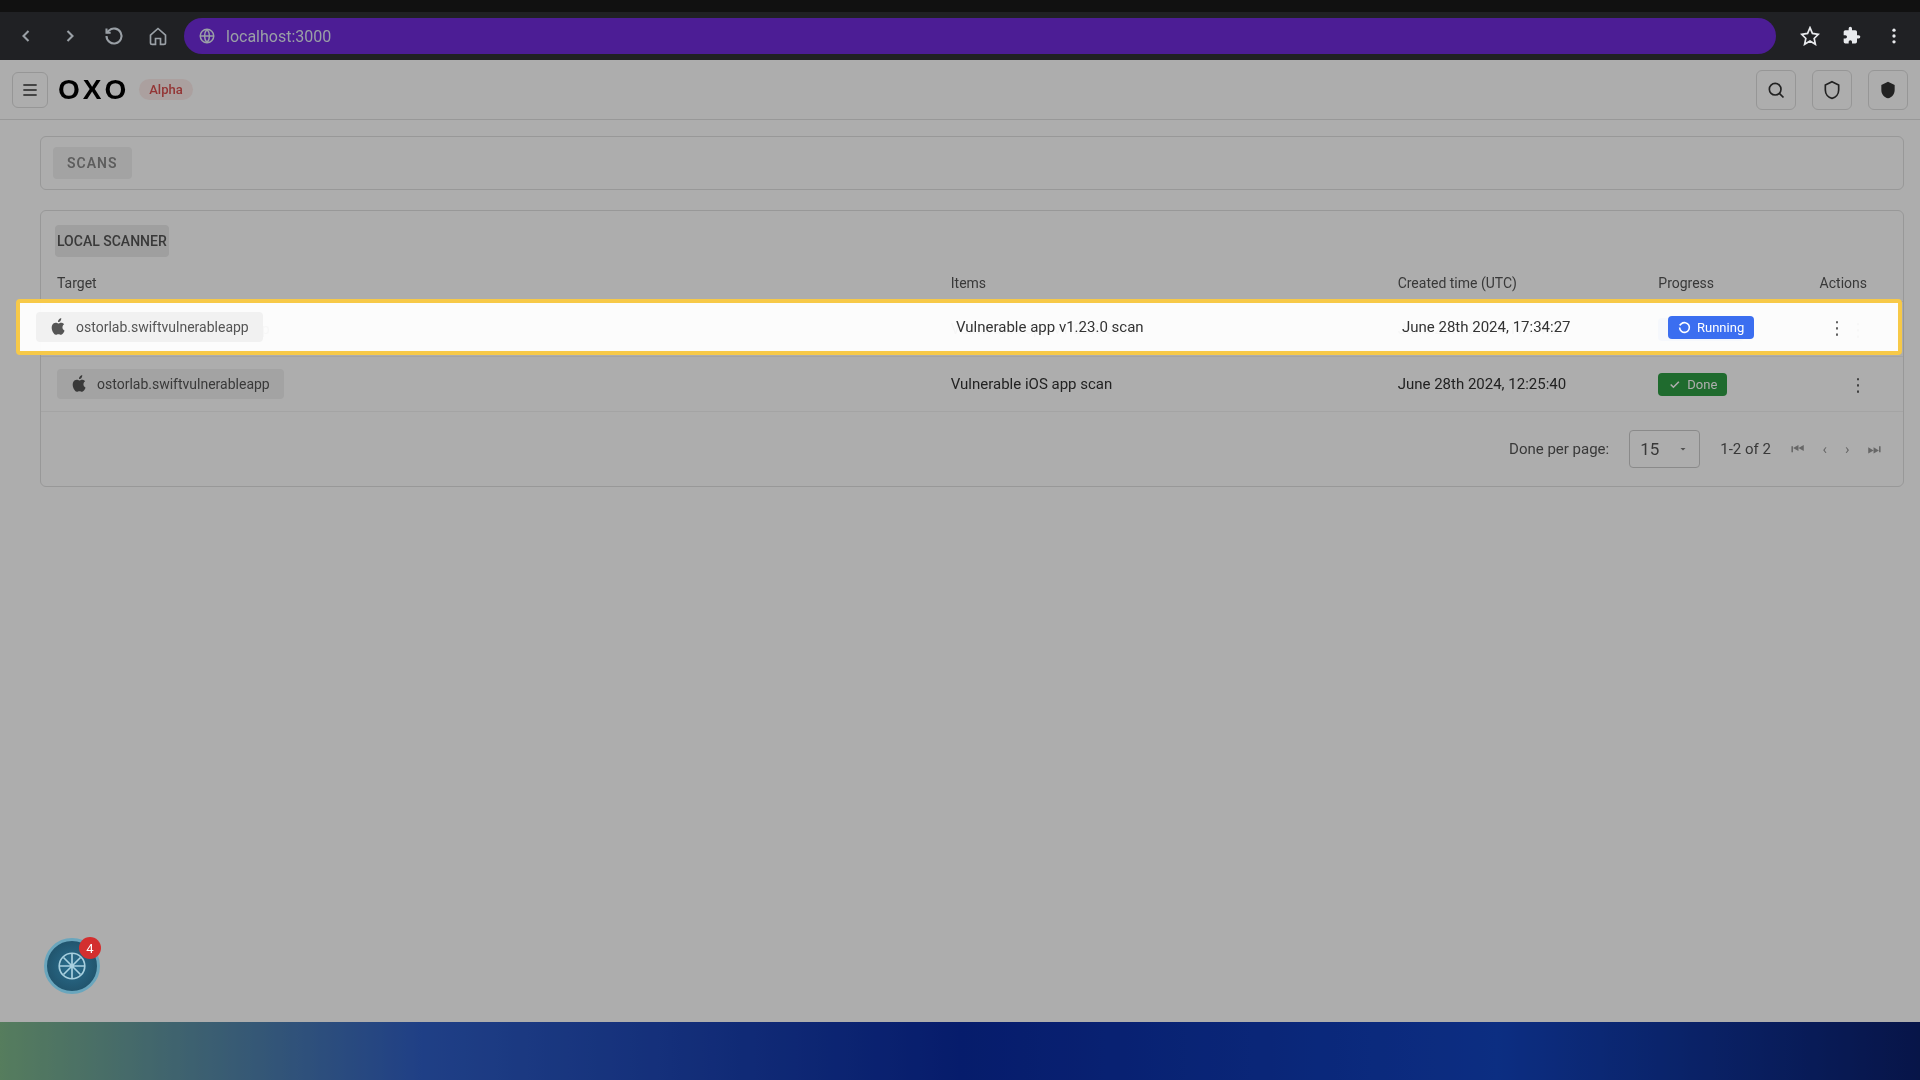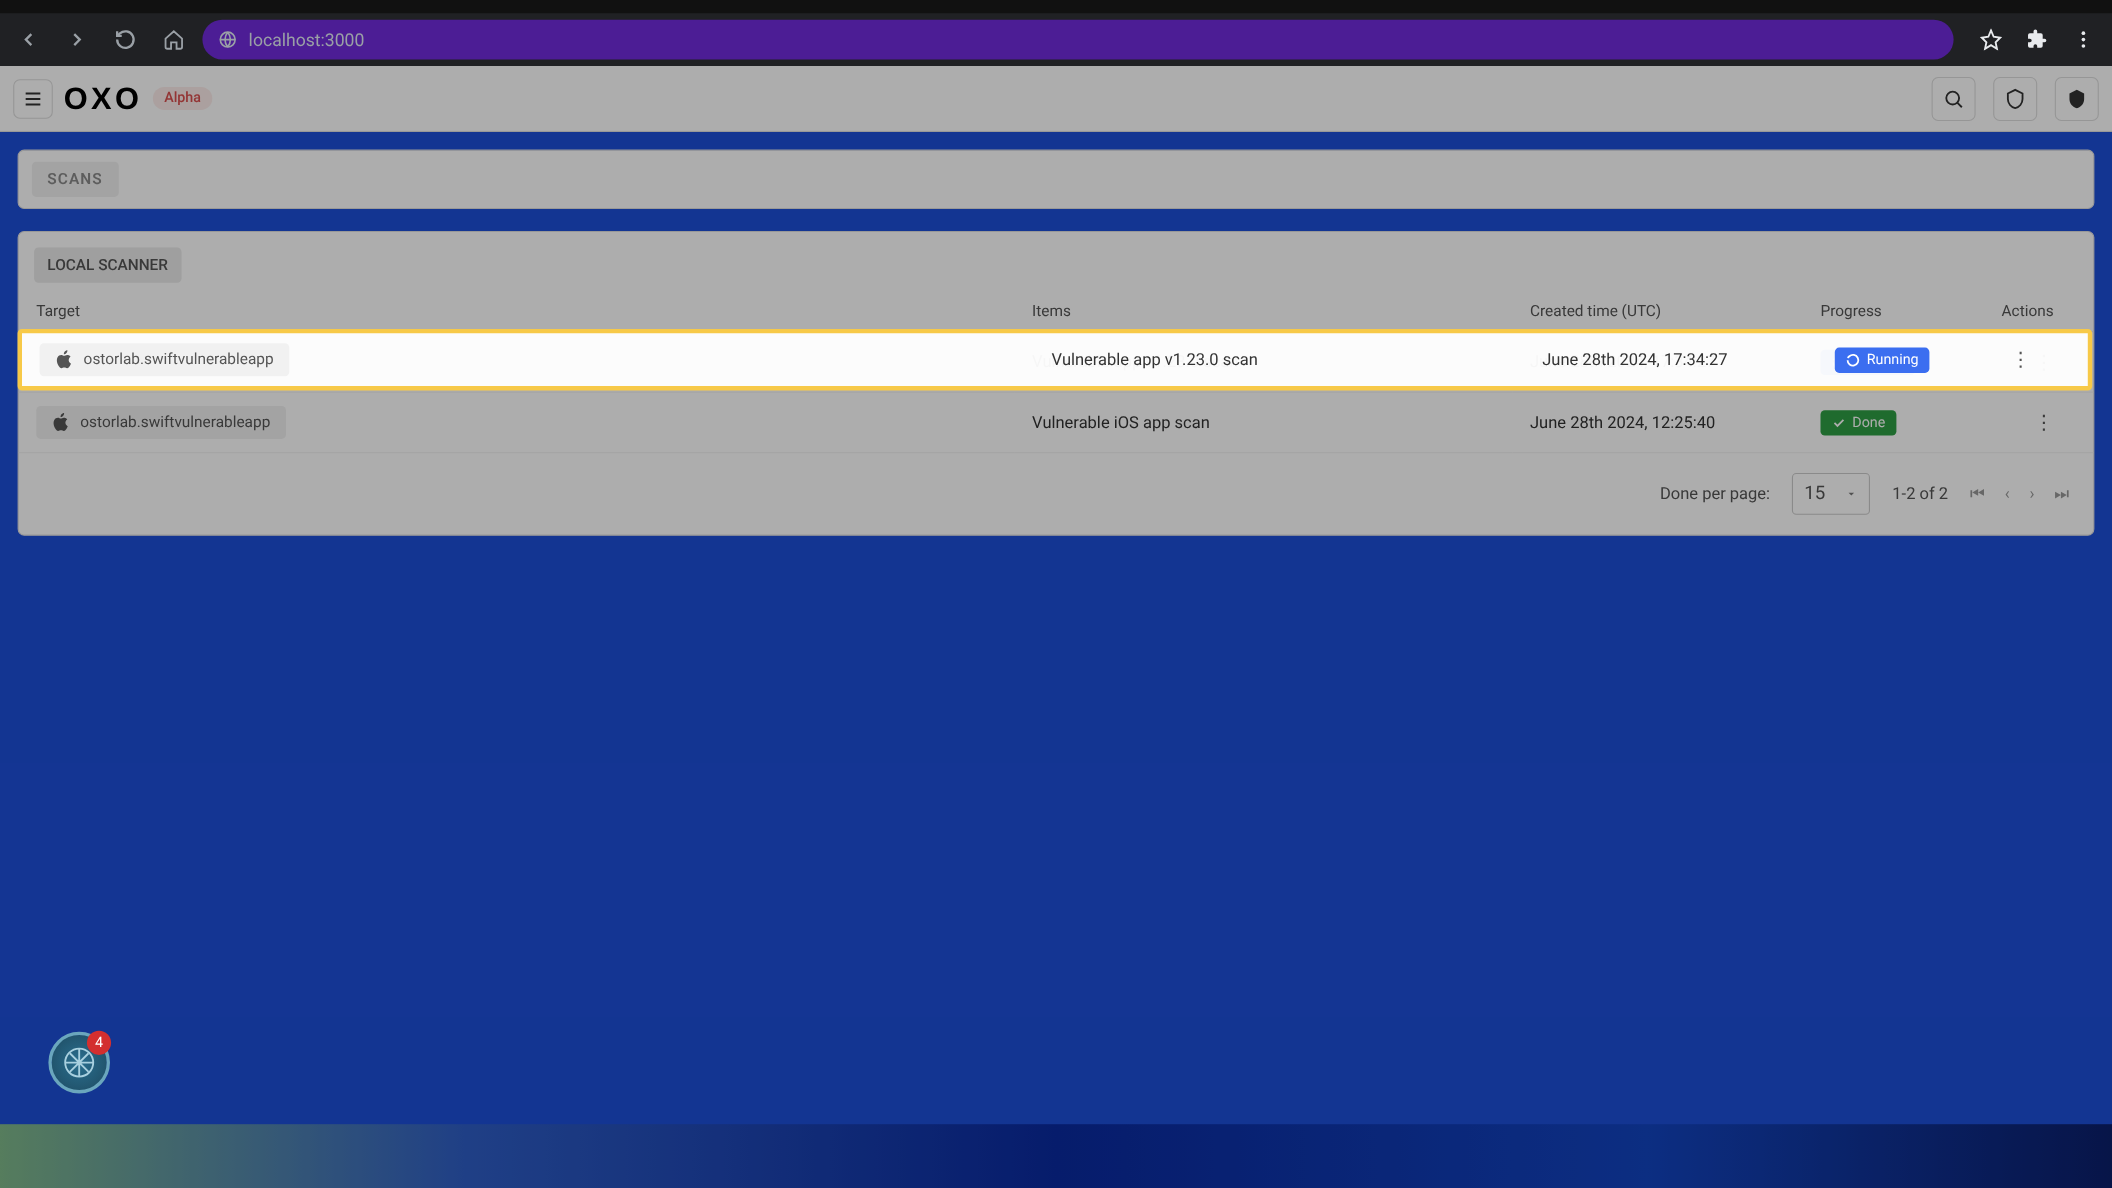--- a/index.html
+++ b/index.html
@@ -11,39 +11,39 @@
   .tab-strip { height: 12px; background: #111; }
   .toolbar { display: flex; align-items: center; height: 48px; padding: 0 8px; gap: 8px; }
   .nav-btn { width: 36px; height: 36px; display: flex; align-items: center; justify-content: center; border-radius: 50%; color: #9aa0a6; cursor: pointer; }
   .nav-btn svg { width: 20px; height: 20px; }
   .omnibox { flex: 1; background: #4c1d95; border-radius: 20px; height: 36px; display: flex; align-items: center; padding: 0 14px; gap: 10px; color: #9aa0a6; font-size: 16px; }
   .omnibox .globe { width: 18px; height: 18px; }
   .right-icons { display: flex; align-items: center; gap: 6px; margin-left: 8px; }
   .right-icons .ic { width: 36px; height: 36px; display: flex; align-items: center; justify-content: center; color: #e8eaed; }
 
   
-  .page-viewport { position: relative; height: calc(1080px - 60px); background: #1d4ed8; }
+  .page-viewport { position: relative; height: calc(1080px - 60px); background: #ffffff; }
   .dim-overlay { position: absolute; inset: 0; background: rgba(0,0,0,0.32); pointer-events: none; z-index: 10; }
 
   
   .app-header { height: 60px; background: #fff; border-bottom: 1px solid #e0e0e0; display: flex; align-items: center; padding: 0 12px; gap: 10px; }
   .menu-btn { width: 36px; height: 36px; border: 1px solid #ddd; border-radius: 6px; display: flex; align-items: center; justify-content: center; cursor: pointer; }
   .logo { font-weight: 900; font-size: 28px; letter-spacing: 3px; font-family: 'Arial Black', sans-serif; }
   .alpha-badge { background: #fdecea; color: #d94f4f; font-size: 13px; padding: 3px 10px; border-radius: 12px; font-weight: 500; }
   .header-spacer { flex: 1; }
   .hdr-ic { width: 40px; height: 40px; border: 1px solid #ddd; border-radius: 6px; display: flex; align-items: center; justify-content: center; margin-left: 6px; cursor: pointer; }
   .hdr-ic svg { width: 20px; height: 20px; }
 
   
-  .content { padding: 16px; }
+  .content { padding: 16px; margin-left: 24px; }
   .scans-card { background: #fff; border: 1px solid #e0e0e0; border-radius: 6px; padding: 10px 12px; margin-bottom: 20px; }
   .scans-btn { display: inline-block; background: #f1f1f1; color: #8a8a8a; font-size: 14px; font-weight: 600; letter-spacing: 1px; padding: 8px 14px; border-radius: 4px; }
 
   .table-card { background: #fff; border: 1px solid #e0e0e0; border-radius: 6px; padding-bottom: 14px; }
-  .local-chip { display: inline-block; margin: 14px 0 8px 14px; background: #eaeaea; color: #555; font-size: 14px; font-weight: 500; padding: 8px 12px; border-radius: 4px; }
+  .local-chip { display: inline-block; margin: 14px 0 8px 14px; background: #eaeaea; color: #555; font-size: 14px; font-weight: 500; padding: 8px 2px; border-radius: 4px; }
 
   table { width: 100%; border-collapse: collapse; }
   th { text-align: left; font-weight: 400; color: #555; font-size: 14px; padding: 10px 16px; border-bottom: 1px solid #eee; }
   td { padding: 12px 16px; font-size: 15px; color: #333; border-bottom: 1px solid #f2f2f2; }
   th:last-child, td:last-child { text-align: right; padding-right: 36px; }
 
   .target-pill { display: inline-flex; align-items: center; gap: 10px; background: #f1f1f1; padding: 6px 14px; border-radius: 4px; color: #555; font-size: 14px; }
   .apple-ic { width: 16px; height: 18px; fill: #555; }
 
   .badge { display: inline-flex; align-items: center; gap: 6px; color: #fff; font-size: 13px; padding: 4px 10px; border-radius: 4px; }

